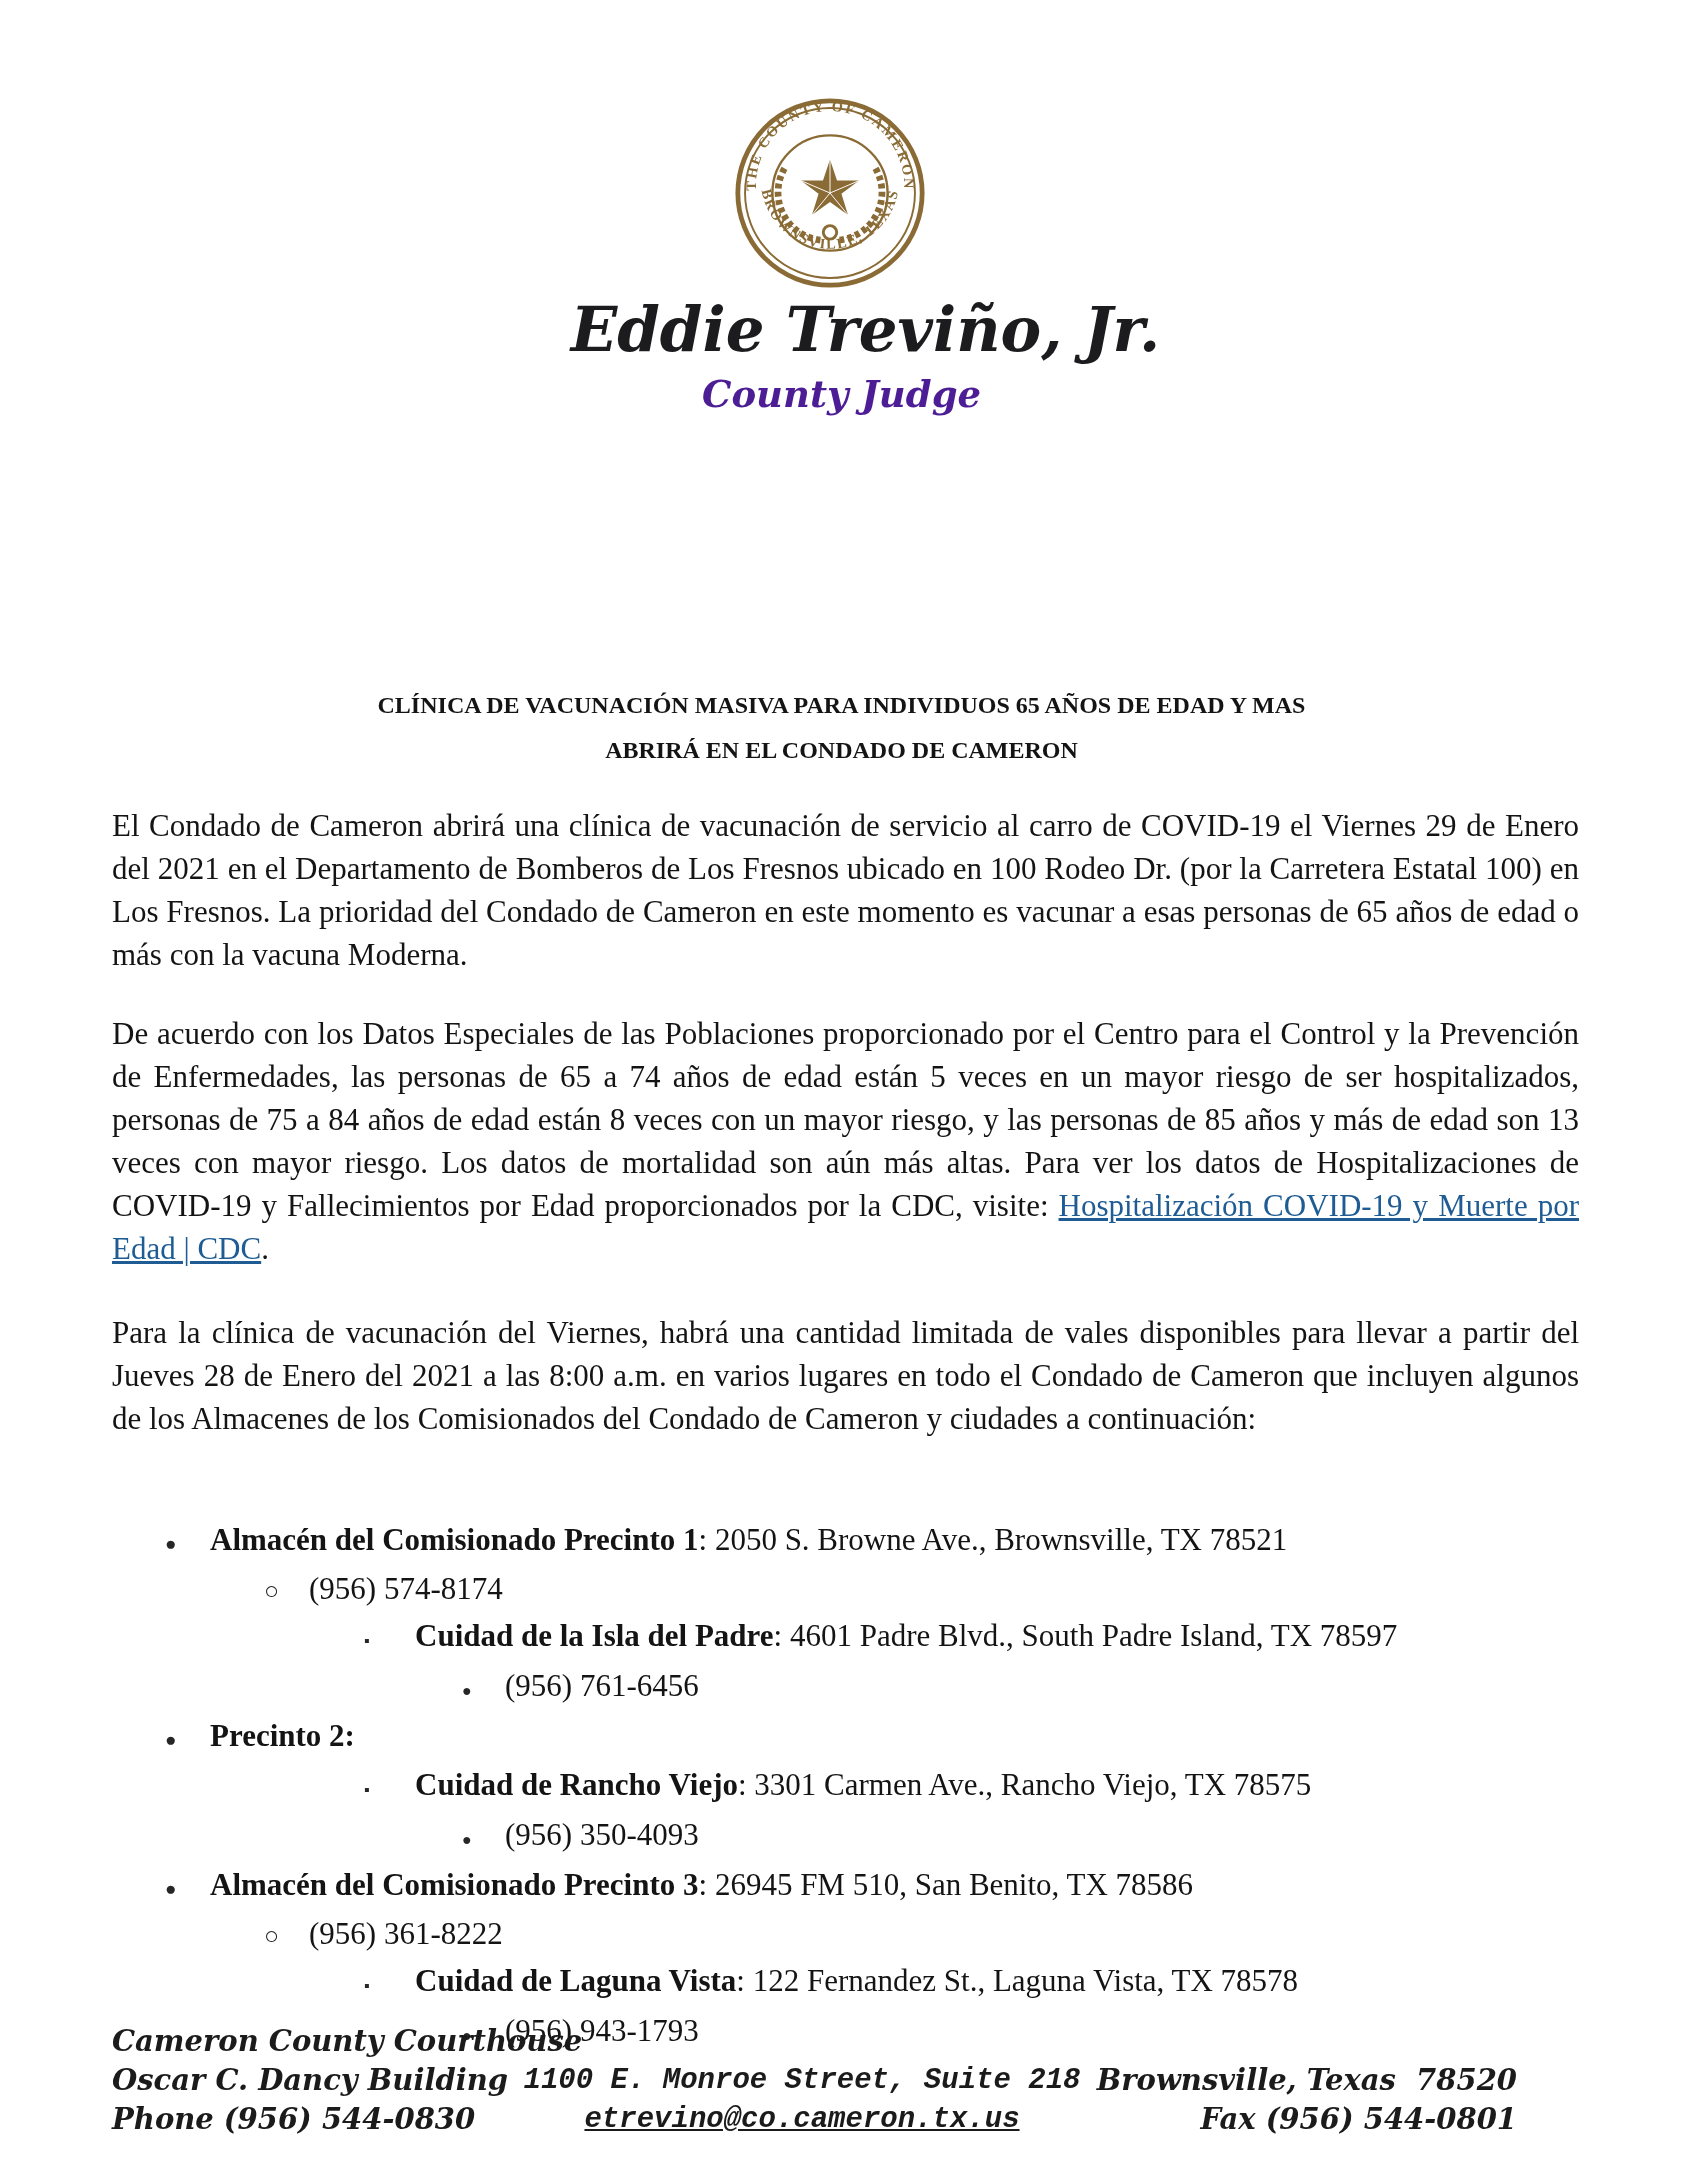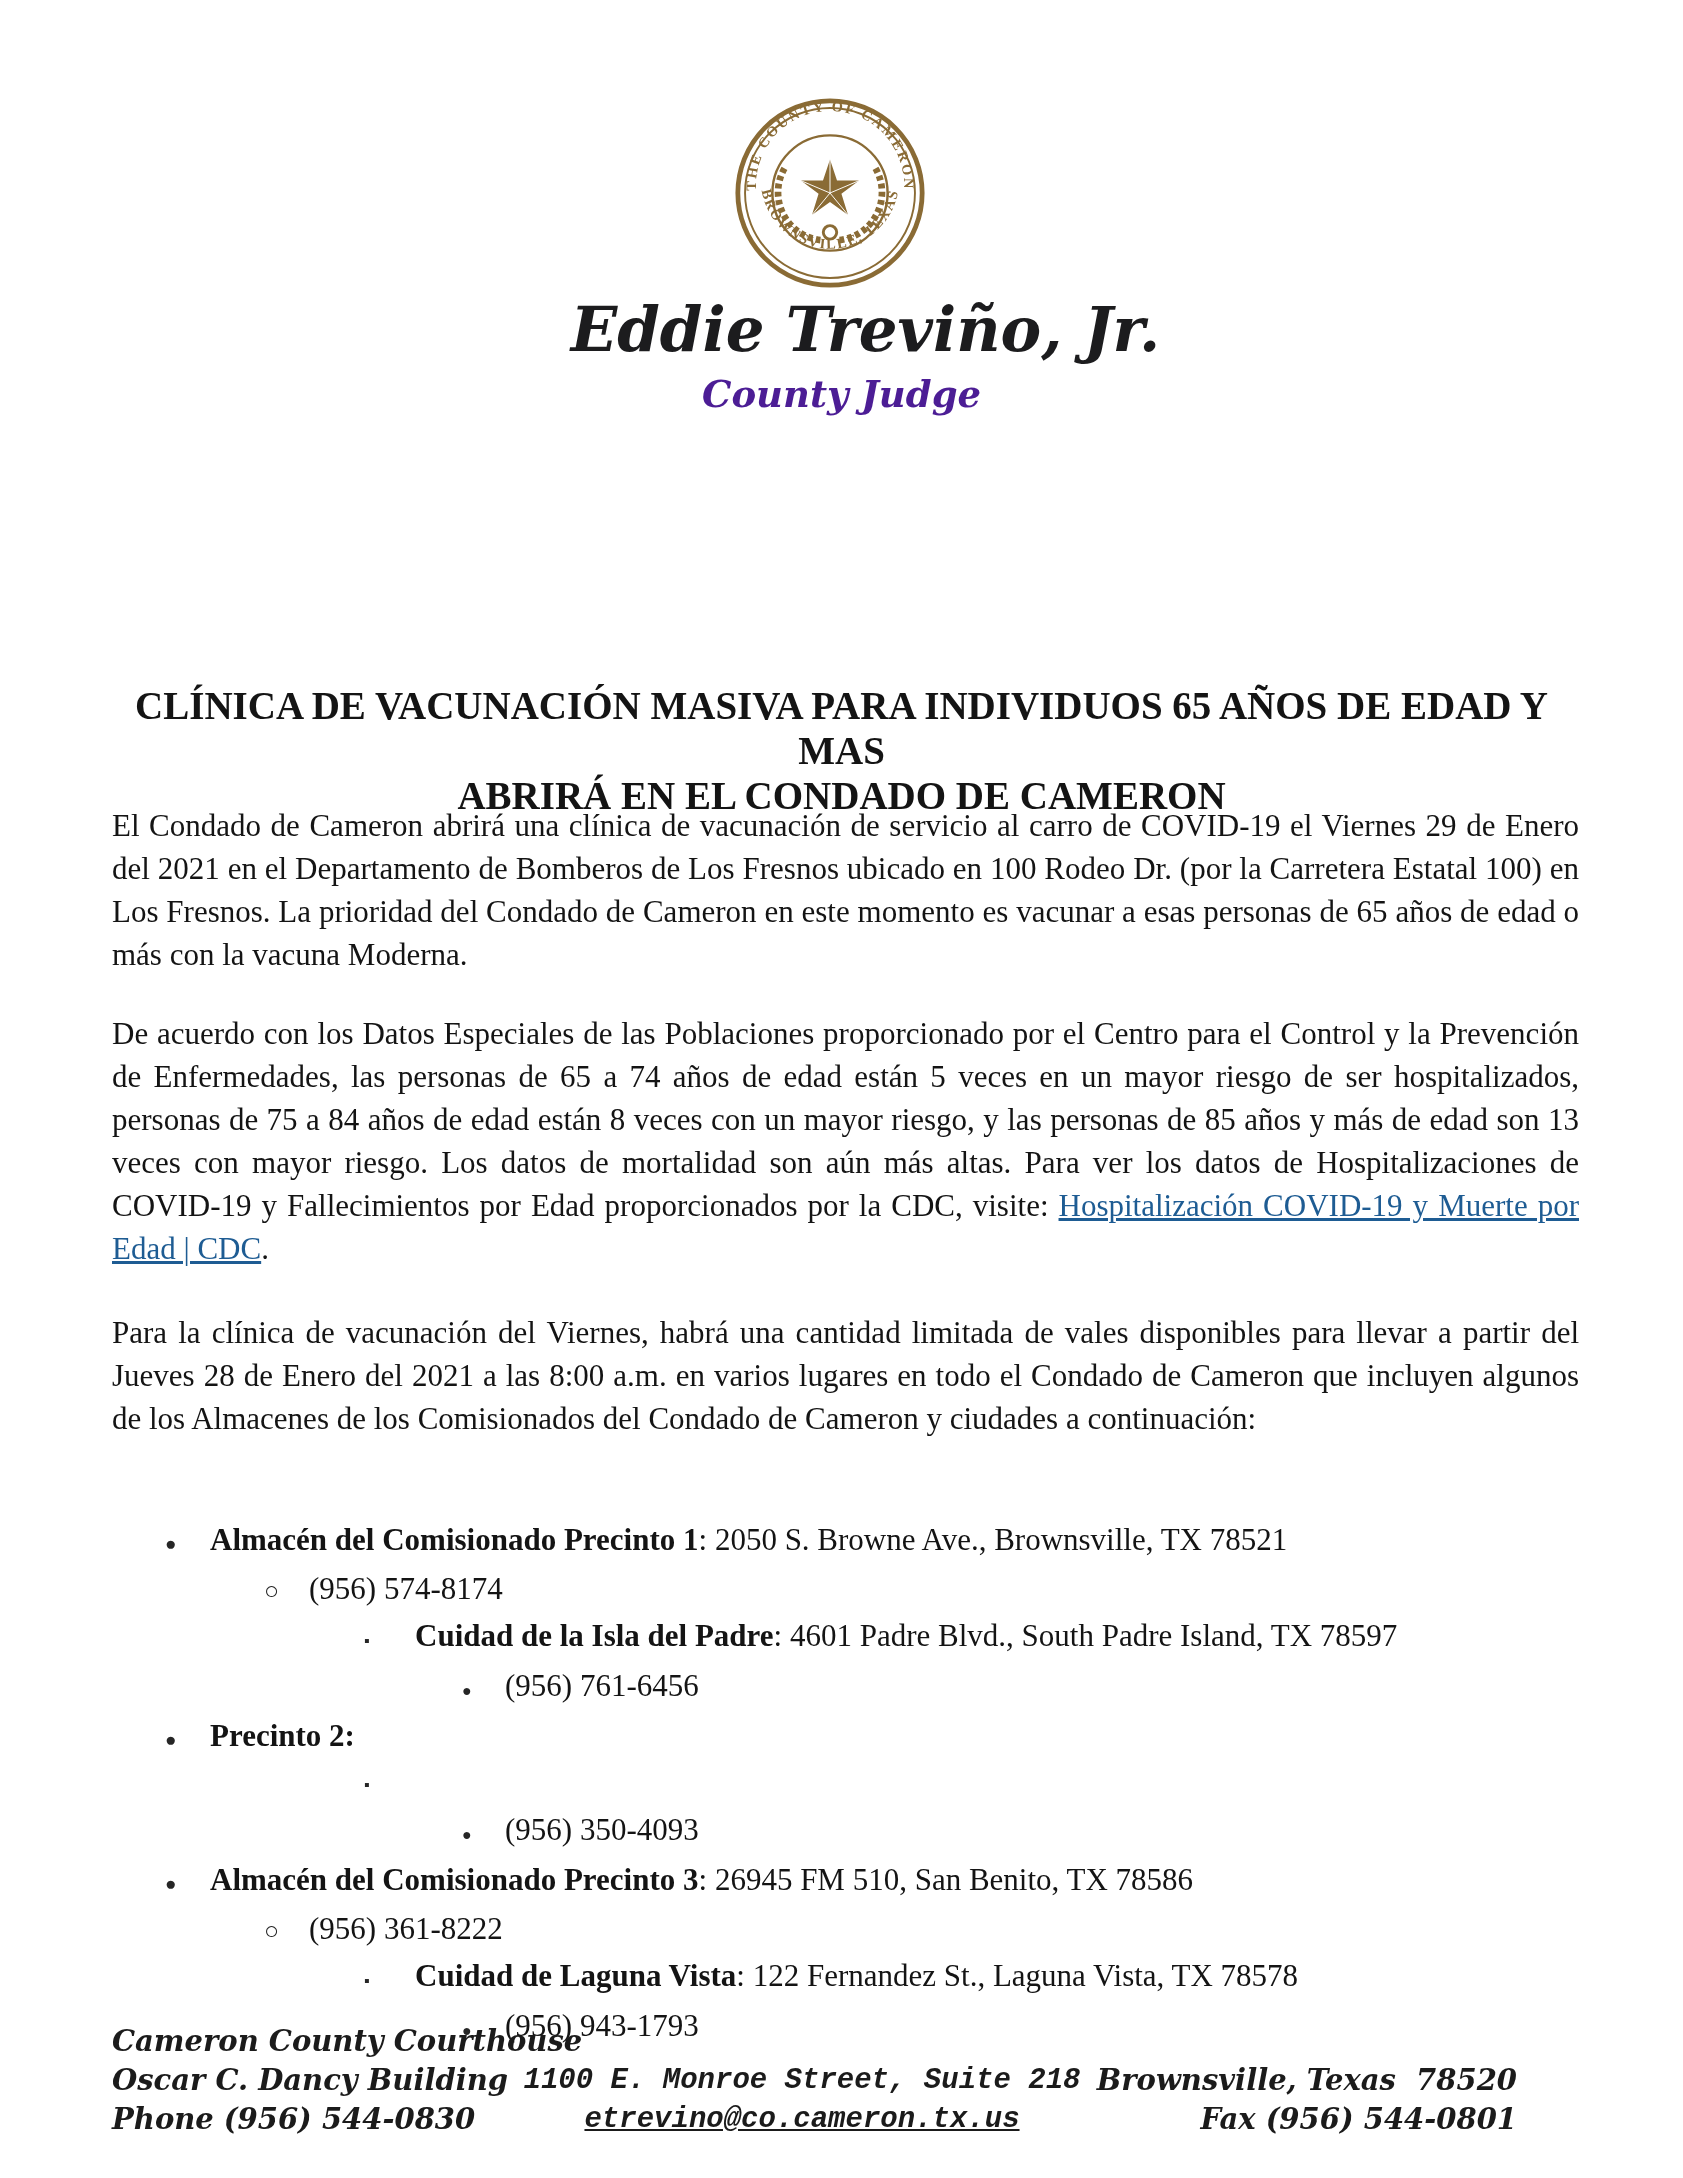--- a/index.html
+++ b/index.html
@@ -27,21 +27,21 @@
   }
 
   
   .release { position:absolute; left:112px; top:479px; font-size:31px; line-height:44px; }
   .release .bold { font-weight:bold; }
   .release .indent { padding-left:127px; }
 
   
   .headline {
     position:absolute; left:109px; top:683px; width:1465px; text-align:center;
-    font-weight:bold; font-size:39px; line-height:45px;
+    font-weight:bold; font-size:24px; line-height:45px;
   }
 
   
   .para {
     position:absolute; left:112px; width:1467px;
     font-size:31px; line-height:43px; text-align:justify;
   }
   #para1 { top:804px; }
   #para2 { top:1012px; }
   #para3 { top:1311px; }
@@ -137,20 +137,21 @@
       <div class="list-item lvl4">
         <span class="bullet">●</span>
         <span>(956) 761-6456</span>
       </div>
       <div class="list-item lvl1">
         <span class="bullet">●</span>
         <span><span class="loc-bold">Precinto 2:</span></span>
       </div>
       <div class="list-item lvl3">
         <span class="bullet">▪</span>
+        <span><span class="loc-bold">Cuidad de Rancho Viejo</span>: 3301 Carmen Ave., Rancho Viejo, TX 78575</span>
       </div>
       <div class="list-item lvl4">
         <span class="bullet">●</span>
         <span>(956) 350-4093</span>
       </div>
       <div class="list-item lvl1">
         <span class="bullet">●</span>
         <span><span class="loc-bold">Almacén del Comisionado Precinto 3</span>: 26945 FM 510, San Benito, TX 78586</span>
       </div>
       <div class="list-item lvl2">

